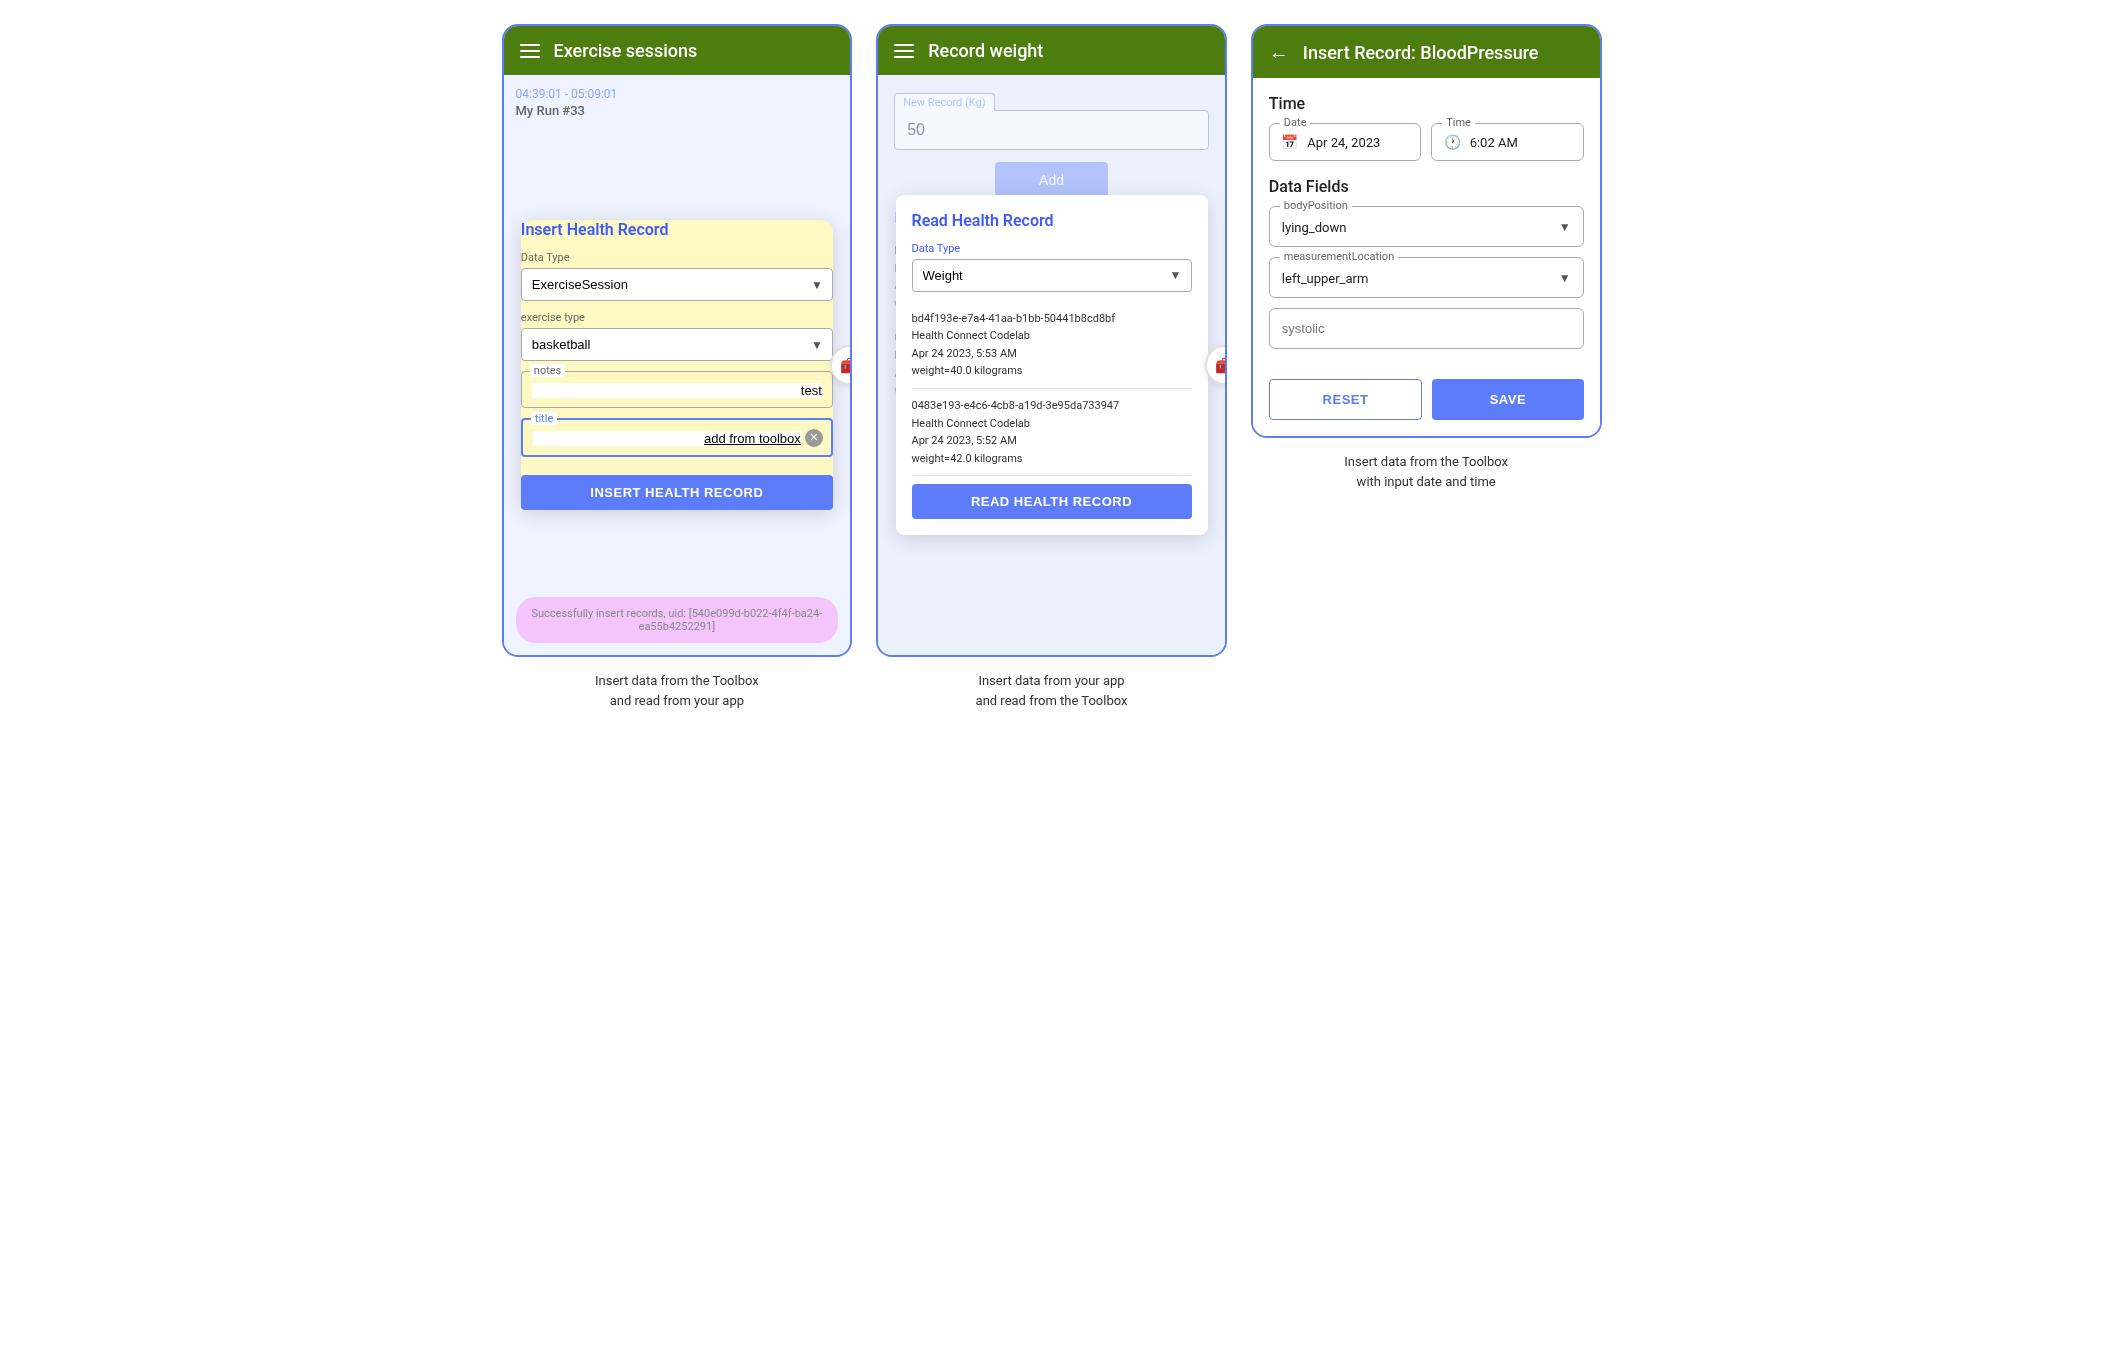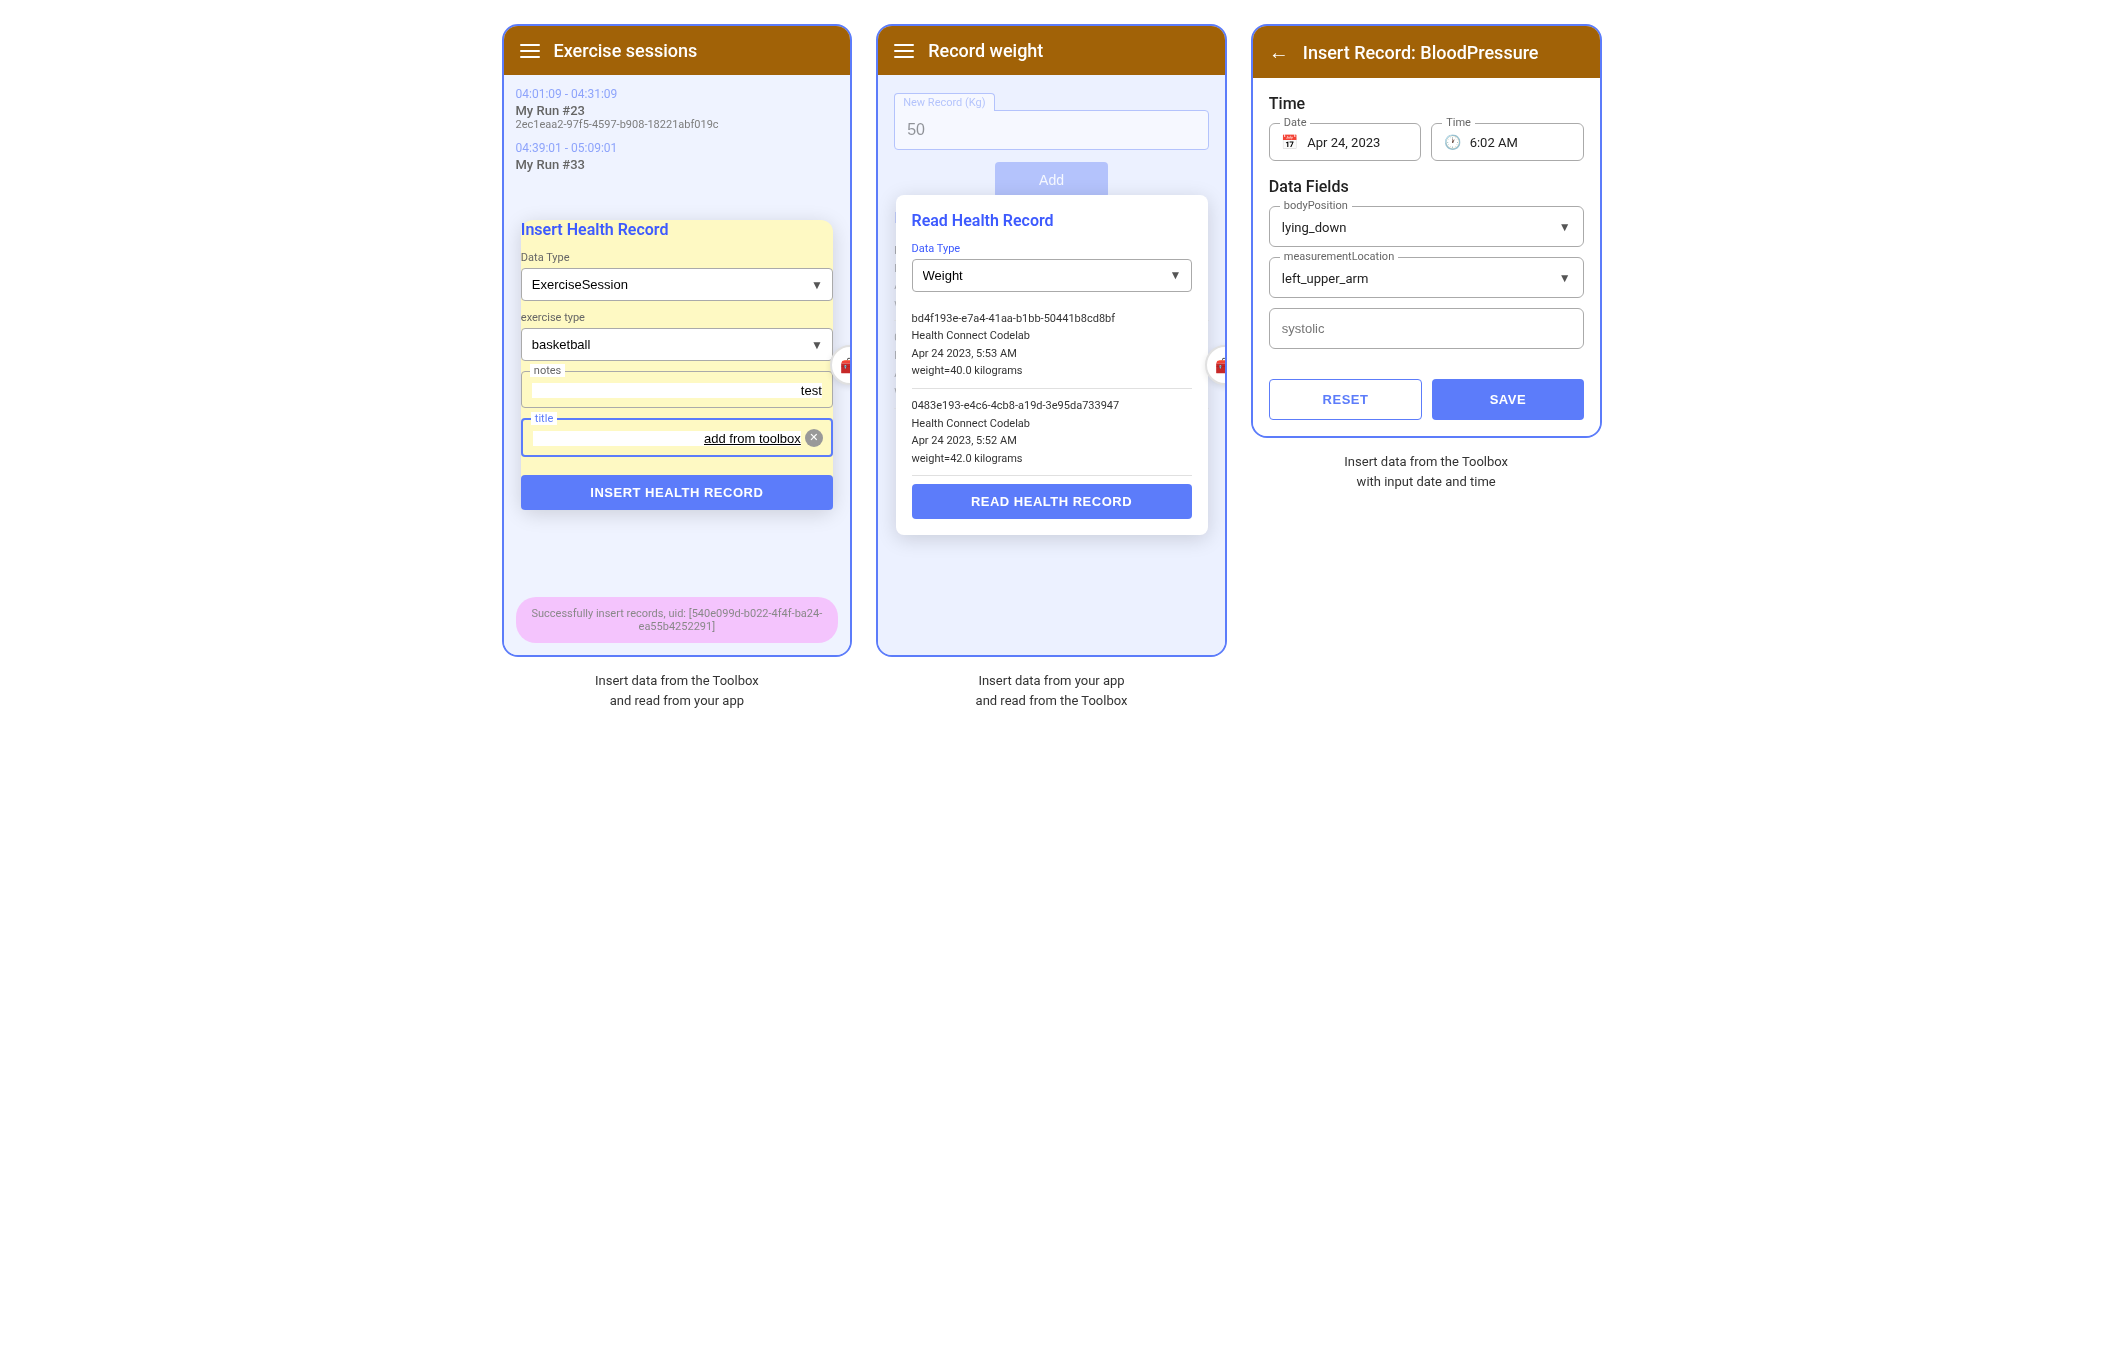--- a/index.html
+++ b/index.html
@@ -27,21 +27,21 @@
     }
     .phone-frame {
       width: 100%;
       border: 2px solid #5c7cfa;
       border-radius: 16px;
       overflow: hidden;
       background: #e8eeff;
       position: relative;
     }
     .phone-header {
-      background: #a16207;
+      background: #4d7c0f;
       color: white;
       display: flex;
       align-items: center;
       padding: 14px 16px;
       gap: 14px;
     }
     .phone-header .title {
       font-size: 18px;
       font-weight: 500;
       color: white;
@@ -415,25 +415,20 @@
       <div class="phone-header">
         <div class="hamburger-icon">
           <span></span>
             <span></span>
             <span></span>
         </div>
         <span class="title">Exercise sessions</span>
       </div>
       <div class="phone-body screen-relative">
 
-        <div class="session-item">
-          <div class="session-time">04:01:09 - 04:31:09</div>
-          <div class="session-name">My Run #23</div>
-          <div class="session-id">2ec1eaa2-97f5-4597-b908-18221abf019c</div>
-        </div>
 
         <div class="session-item">
           <div class="session-time">04:39:01 - 05:09:01</div>
           <div class="session-name">My Run #33</div>
         </div>
 
         
         <div class="modal-overlay">
           <div class="modal">
             <div class="modal-title">Insert Health Record</div>

